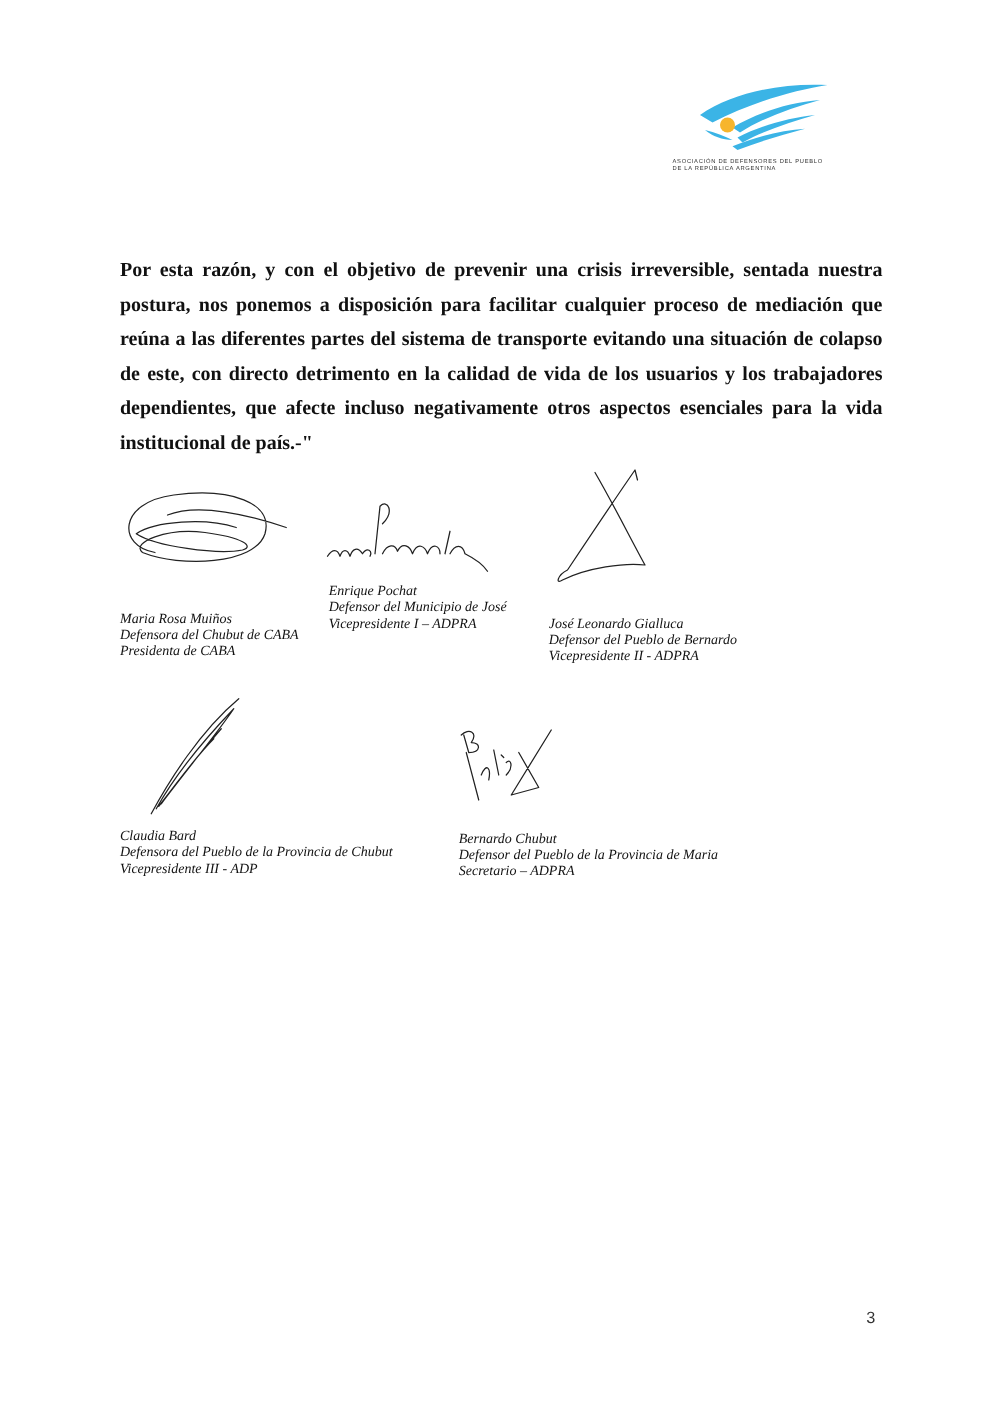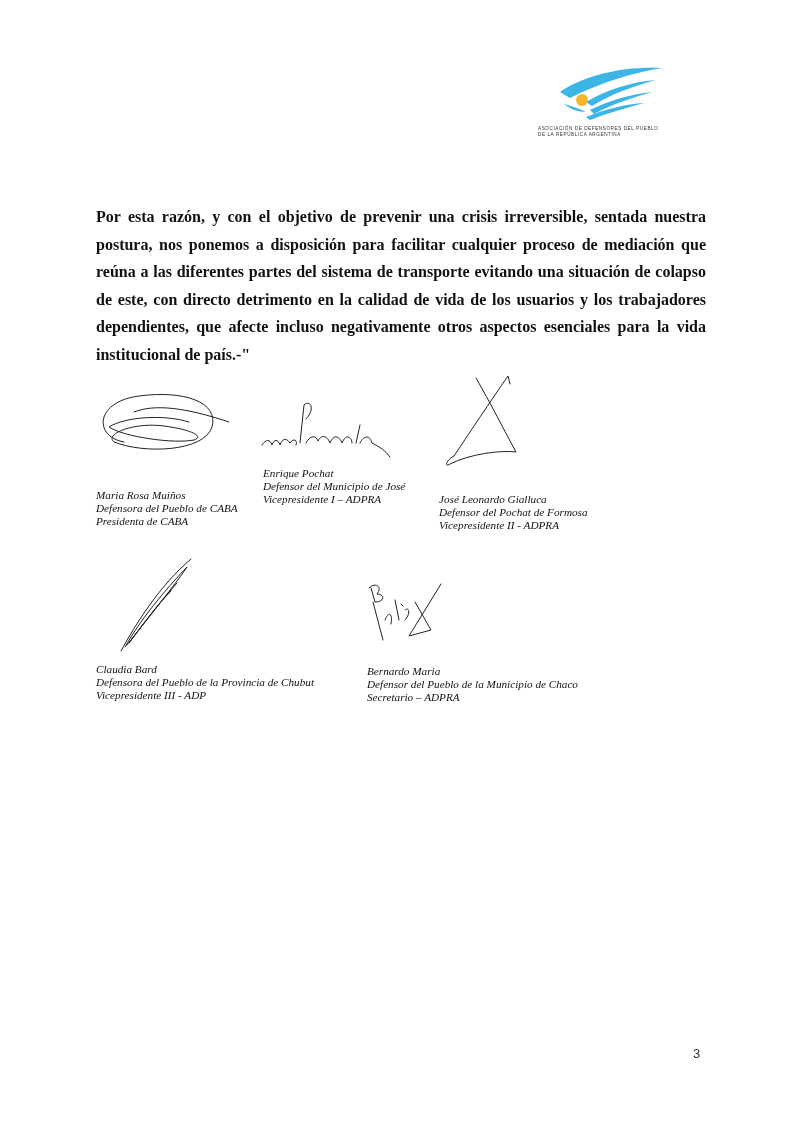--- a/index.html
+++ b/index.html
@@ -47,45 +47,45 @@
 </svg>
 <svg class="sig" style="left:260px;top:395px" width="140" height="70" viewBox="0 0 140 70">
   <path d="M2 50 C 6 44, 10 44, 12 50 C 14 44, 18 44, 20 50 C 22 44, 26 42, 30 48 C 34 42, 38 46, 36 50 M 40 48 L 44 10 C 50 4, 56 14, 46 24 M 46 48 C 50 40, 56 40, 58 46 C 62 38, 68 42, 70 48 C 74 38, 80 42, 82 48 C 86 38, 92 42, 92 48 M 96 48 L 100 30 M 100 48 C 104 40, 110 40, 112 48 C 120 52, 126 56, 130 62"></path>
 </svg>
 <svg class="sig" style="left:440px;top:372px" width="85" height="100" viewBox="0 0 85 100">
   <path d="M36 6 C 50 30, 65 60, 76 80 C 60 78, 30 82, 10 92 C 4 96, 6 88, 14 84 C 30 60, 50 30, 68 4 L 70 12"></path>
 </svg>
 
 <div class="sig-block" style="left:96px;top:489px">
   <div>Maria Rosa Muiños</div>
-  <div>Defensora del Pueblo de CABA</div>
+  <div>Defensora del Chubut de CABA</div>
   <div>Presidenta de CABA</div>
 </div>
 <div class="sig-block" style="left:263px;top:467px">
   <div>Enrique Pochat</div>
   <div>Defensor del Municipio de José</div>
   <div>Vicepresidente I – ADPRA</div>
 </div>
 <div class="sig-block" style="left:439px;top:493px">
   <div>José Leonardo Gialluca</div>
-  <div>Defensor del Pochat de Formosa</div>
+  <div>Defensor del Pueblo de Bernardo</div>
   <div>Vicepresidente II - ADPRA</div>
 </div>
 
 <svg class="sig" style="left:115px;top:555px" width="80" height="100" viewBox="0 0 80 100">
   <path d="M6 96 C 20 70, 45 30, 76 4 M 10 92 C 25 65, 50 35, 72 12 C 60 30, 35 60, 14 88 C 30 66, 48 44, 62 28 M 12 90 C 28 70, 40 52, 56 36"></path>
 </svg>
 <svg class="sig" style="left:365px;top:580px" width="80" height="70" viewBox="0 0 80 70">
   <path d="M4 8 C 10 2, 18 6, 12 14 C 20 14, 20 22, 10 22 L 6 8 M 8 22 L 18 60 M 20 40 C 24 30, 28 34, 26 44 M 30 20 L 34 40 M 36 24 L 38 26 M 40 30 C 44 26, 46 34, 40 40 M 76 4 L 44 56 L 66 50 L 50 22"></path>
 </svg>
 
 <div class="sig-block" style="left:96px;top:663px">
   <div>Claudia Bard</div>
   <div>Defensora del Pueblo de la Provincia de Chubut</div>
   <div>Vicepresidente III - ADP</div>
 </div>
 <div class="sig-block" style="left:367px;top:665px">
-  <div>Bernardo Maria</div>
-  <div>Defensor del Pueblo de la Municipio de Chaco</div>
+  <div>Bernardo Chubut</div>
+  <div>Defensor del Pueblo de la Provincia de Maria</div>
   <div>Secretario – ADPRA</div>
 </div>
 
 <div class="page-number">3</div>
 
 </body></html>

